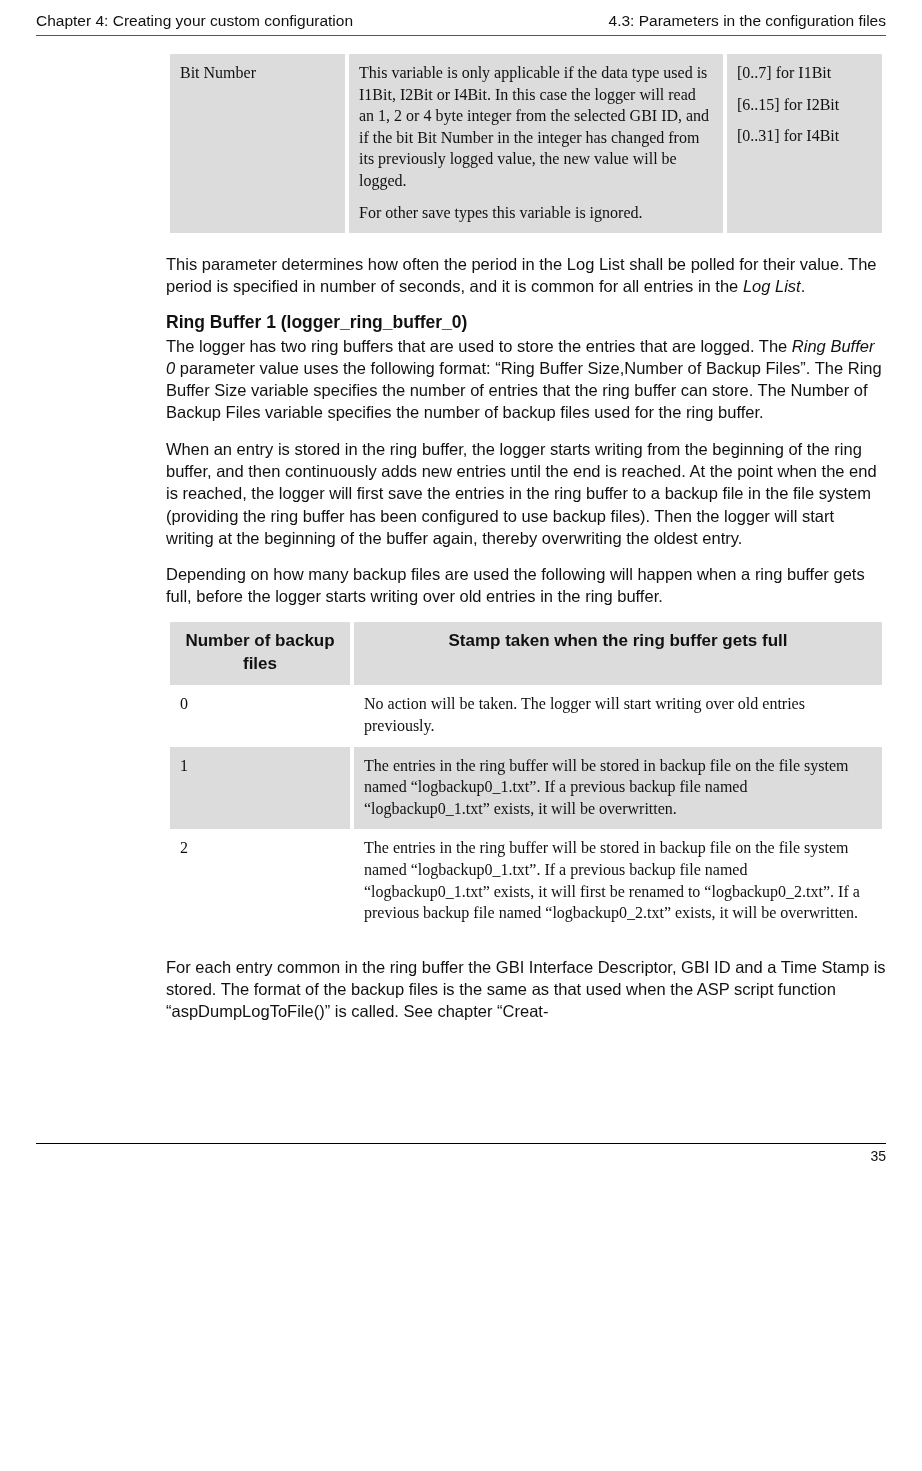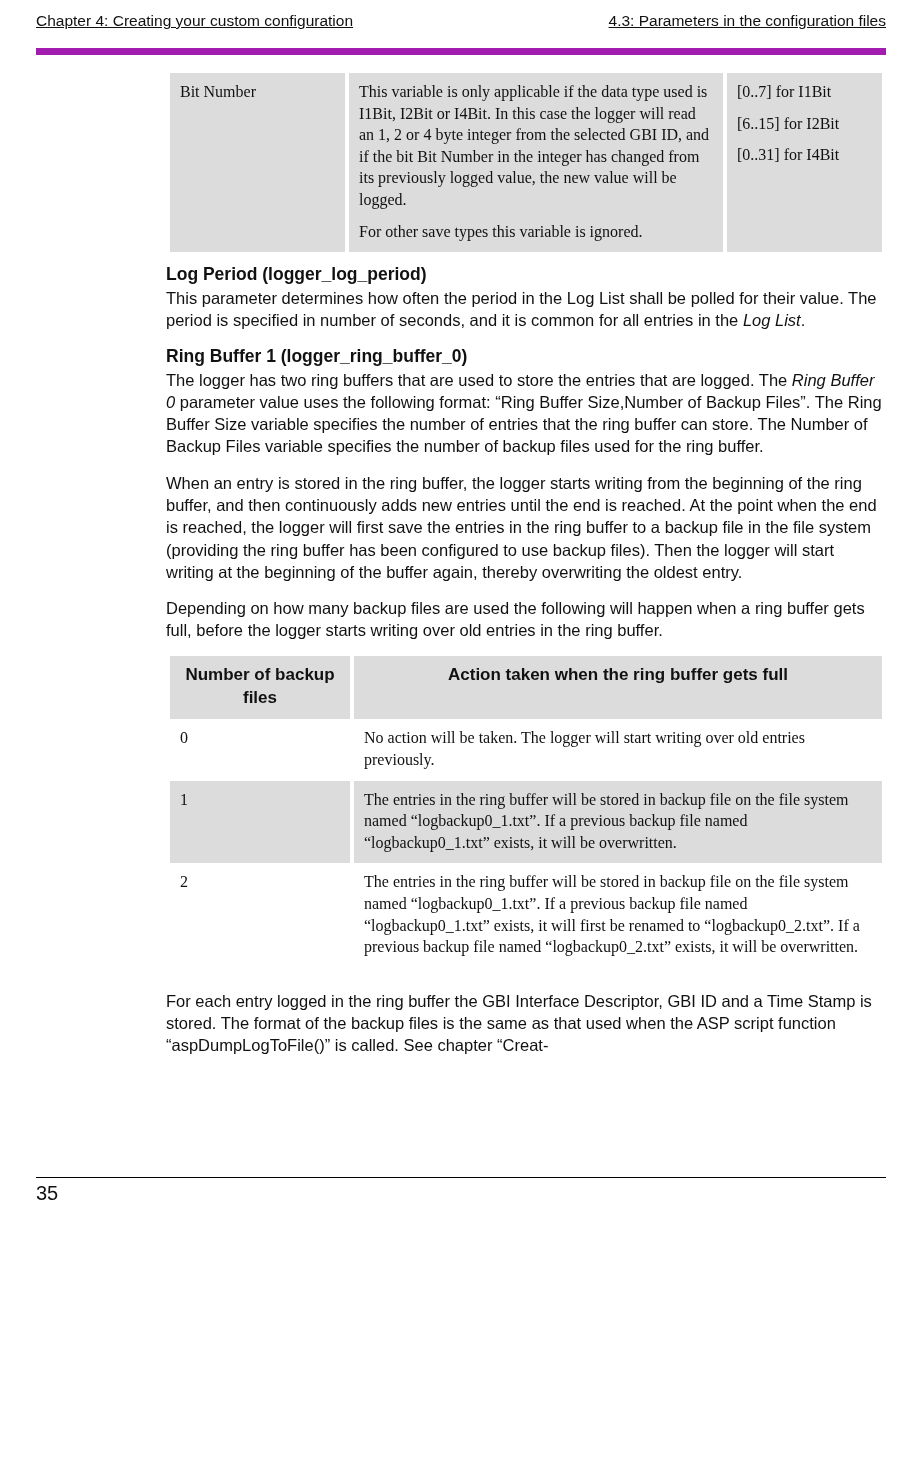--- a/index.html
+++ b/index.html
@@ -14,34 +14,33 @@
   .page {
     width: 922px;
     min-height: 1471px;
     padding: 12px 36px 0 36px;
     position: relative;
   }
   .header {
     display: flex;
     justify-content: space-between;
     font-size: 15.5px;
-    padding-bottom: 18px;
-    border-bottom: 7px solid #a21caf;
-    text-decoration: underline;
+    padding-bottom: 5px;
+    border-bottom: 1px solid #a21caf;
   }
   .content {
     padding-left: 130px;
     padding-top: 18px;
     width: 100%;
   }
   table.tbl {
     border-collapse: separate;
     border-spacing: 4px 0;
     width: 100%;
-    margin-bottom: 12px;
+    margin-bottom: 20px;
   }
   table.tbl td, table.tbl th {
     vertical-align: top;
     padding: 8px 10px 10px 10px;
     font-size: 16px;
     line-height: 1.35;
   }
   .gray { background: #dcdcdc; }
   .white { background: #fff; }
   table.tbl th {
@@ -63,21 +62,22 @@
   em.it { }
   .col1 { width: 175px; }
   .col2 { }
   .col3 { width: 155px; }
   .t2 .col1 { width: 180px; }
   .footer-rule {
     border-top: 1px solid #000;
     margin-top: 120px;
   }
   .pagenum {
-    font-size: 20px;
+    text-align: right;
+    font-size: 14px;
     padding-top: 4px;
     padding-right: 0;
   }
   .tcell p { margin: 0 0 10px 0; }
   .tcell p:last-child { margin-bottom: 0; }
 </style>
 </head>
 <body>
 
 <div class="page">
@@ -106,57 +106,56 @@
         </td>
         <td class="gray tcell">
           <p>[0..7] for I1Bit</p>
           <p>[6..15] for I2Bit</p>
           <p>[0..31] for I4Bit</p>
         </td>
       </tr>
     </tbody>
       </table>
 
-    <h3 class="subhead">Log Period (logger_log_period)</h3>
     <p class="body">
       <span>This parameter determines how often the period in the Log List shall be polled for their value. The period is specified in number of seconds, and it is common for all entries in the </span><em class="it">Log List</em><span>.</span>
     </p>
 
     <h3 class="subhead">Ring Buffer 1 (logger_ring_buffer_0)</h3>
     <p class="body">
       <span>The logger has two ring buffers that are used to store the entries that are logged. The </span><em class="it">Ring Buffer 0</em><span> parameter value uses the following format: “Ring Buffer Size,Number of Backup Files”. The Ring Buffer Size variable specifies the number of entries that the ring buffer can store. The Number of Backup Files variable specifies the number of backup files used for the ring buffer.</span>
     </p>
     <p class="body">When an entry is stored in the ring buffer, the logger starts writing from the beginning of the ring buffer, and then continuously adds new entries until the end is reached. At the point when the end is reached, the logger will first save the entries in the ring buffer to a backup file in the file system (providing the ring buffer has been configured to use backup files). Then the logger will start writing at the beginning of the buffer again, thereby overwriting the oldest entry.</p>
     <p class="body">Depending on how many backup files are used the following will happen when a ring buffer gets full, before the logger starts writing over old entries in the ring buffer.</p>
 
     <table class="tbl t2 serif">
       <colgroup>
           <col class="col1">
           <col>
         </colgroup>
       <tbody>
           <tr>
         <th class="gray" style="font-family:Arial,sans-serif;">Number of backup files</th>
-        <th class="gray" style="font-family:Arial,sans-serif;">Action taken when the ring buffer gets full</th>
+        <th class="gray" style="font-family:Arial,sans-serif;">Stamp taken when the ring buffer gets full</th>
       </tr>
       <tr>
         <td class="white">0</td>
         <td class="white">No action will be taken. The logger will start writing over old entries previously.</td>
       </tr>
       <tr>
         <td class="gray">1</td>
         <td class="gray">The entries in the ring buffer will be stored in backup file on the file system named “logbackup0_1.txt”. If a previous backup file named “logbackup0_1.txt” exists, it will be overwritten.</td>
       </tr>
       <tr>
         <td class="white">2</td>
         <td class="white">The entries in the ring buffer will be stored in backup file on the file system named “logbackup0_1.txt”. If a previous backup file named “logbackup0_1.txt” exists, it will first be renamed to “logbackup0_2.txt”. If a previous backup file named “logbackup0_2.txt” exists, it will be overwritten.</td>
       </tr>
     </tbody>
       </table>
 
-    <p class="body" style="margin-top:22px;">For each entry logged in the ring buffer the GBI Interface Descriptor, GBI ID and a Time Stamp is stored. The format of the backup files is the same as that used when the ASP script function “aspDumpLogToFile()” is called. See chapter “Creat-</p>
+    <p class="body" style="margin-top:22px;">For each entry common in the ring buffer the GBI Interface Descriptor, GBI ID and a Time Stamp is stored. The format of the backup files is the same as that used when the ASP script function “aspDumpLogToFile()” is called. See chapter “Creat-</p>
 
   </div>
 
   <div class="footer-rule"></div>
   <div class="pagenum">35</div>
 
 </div>
 
 </body></html>

